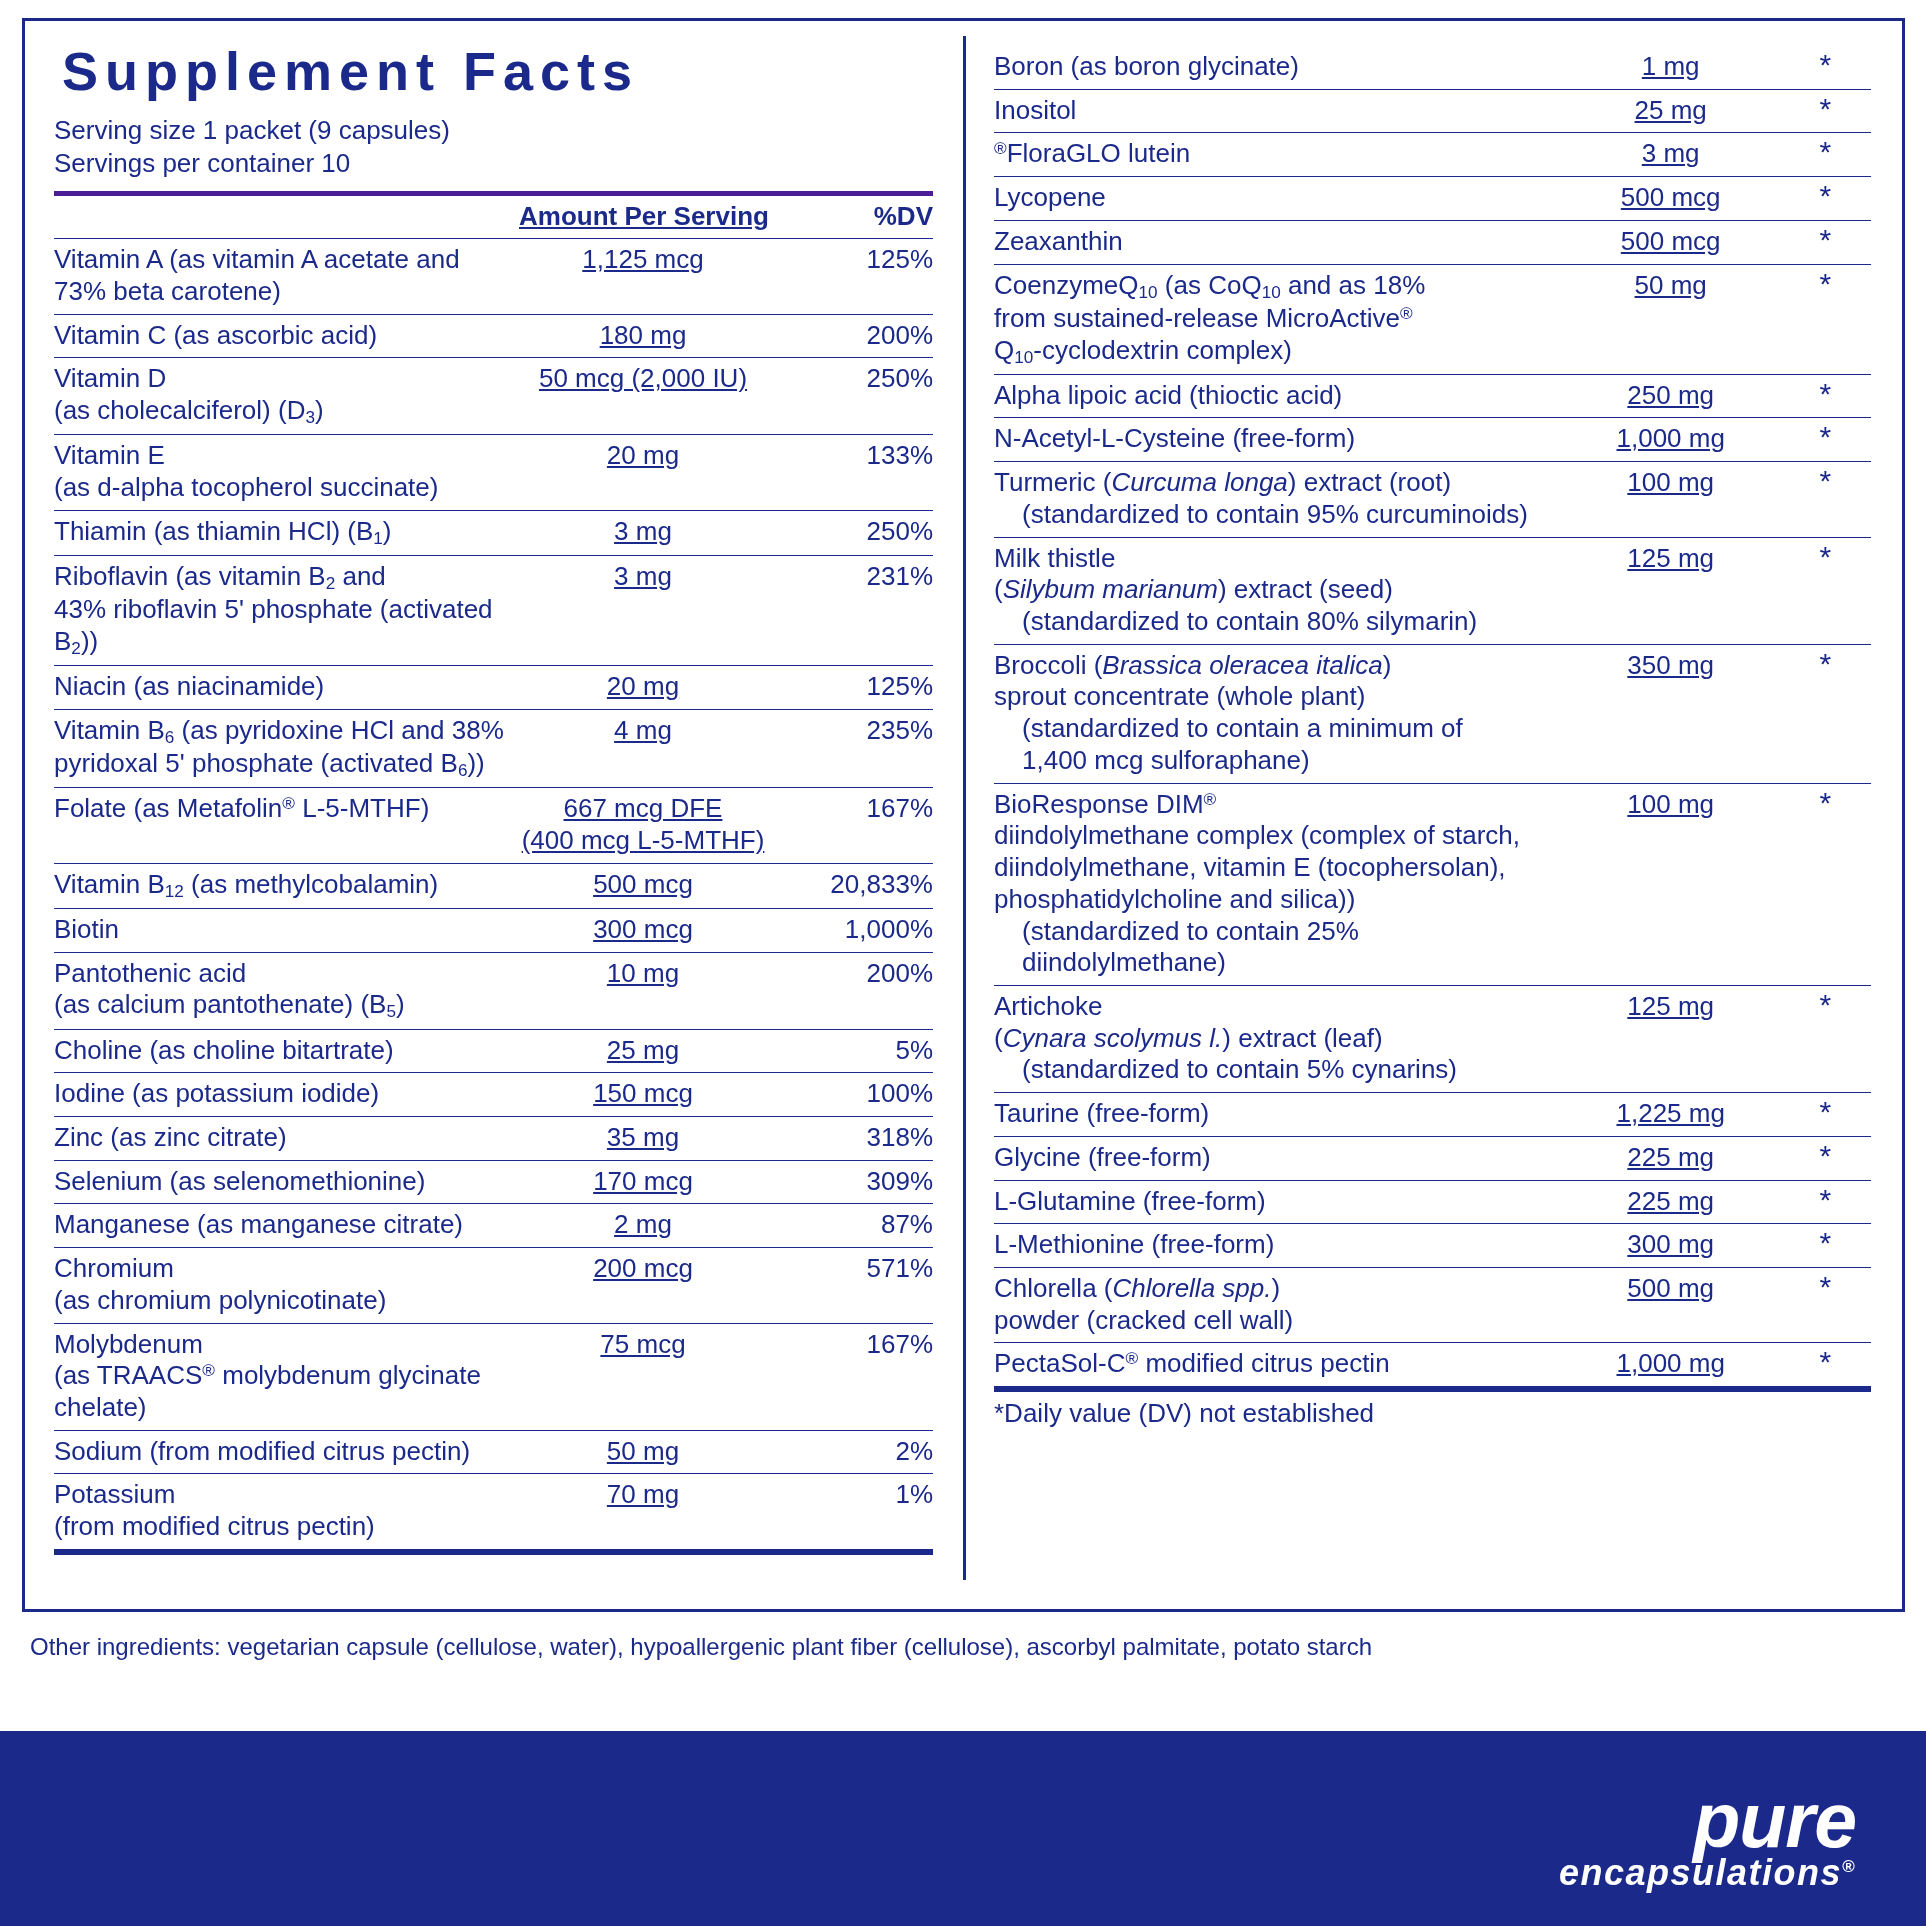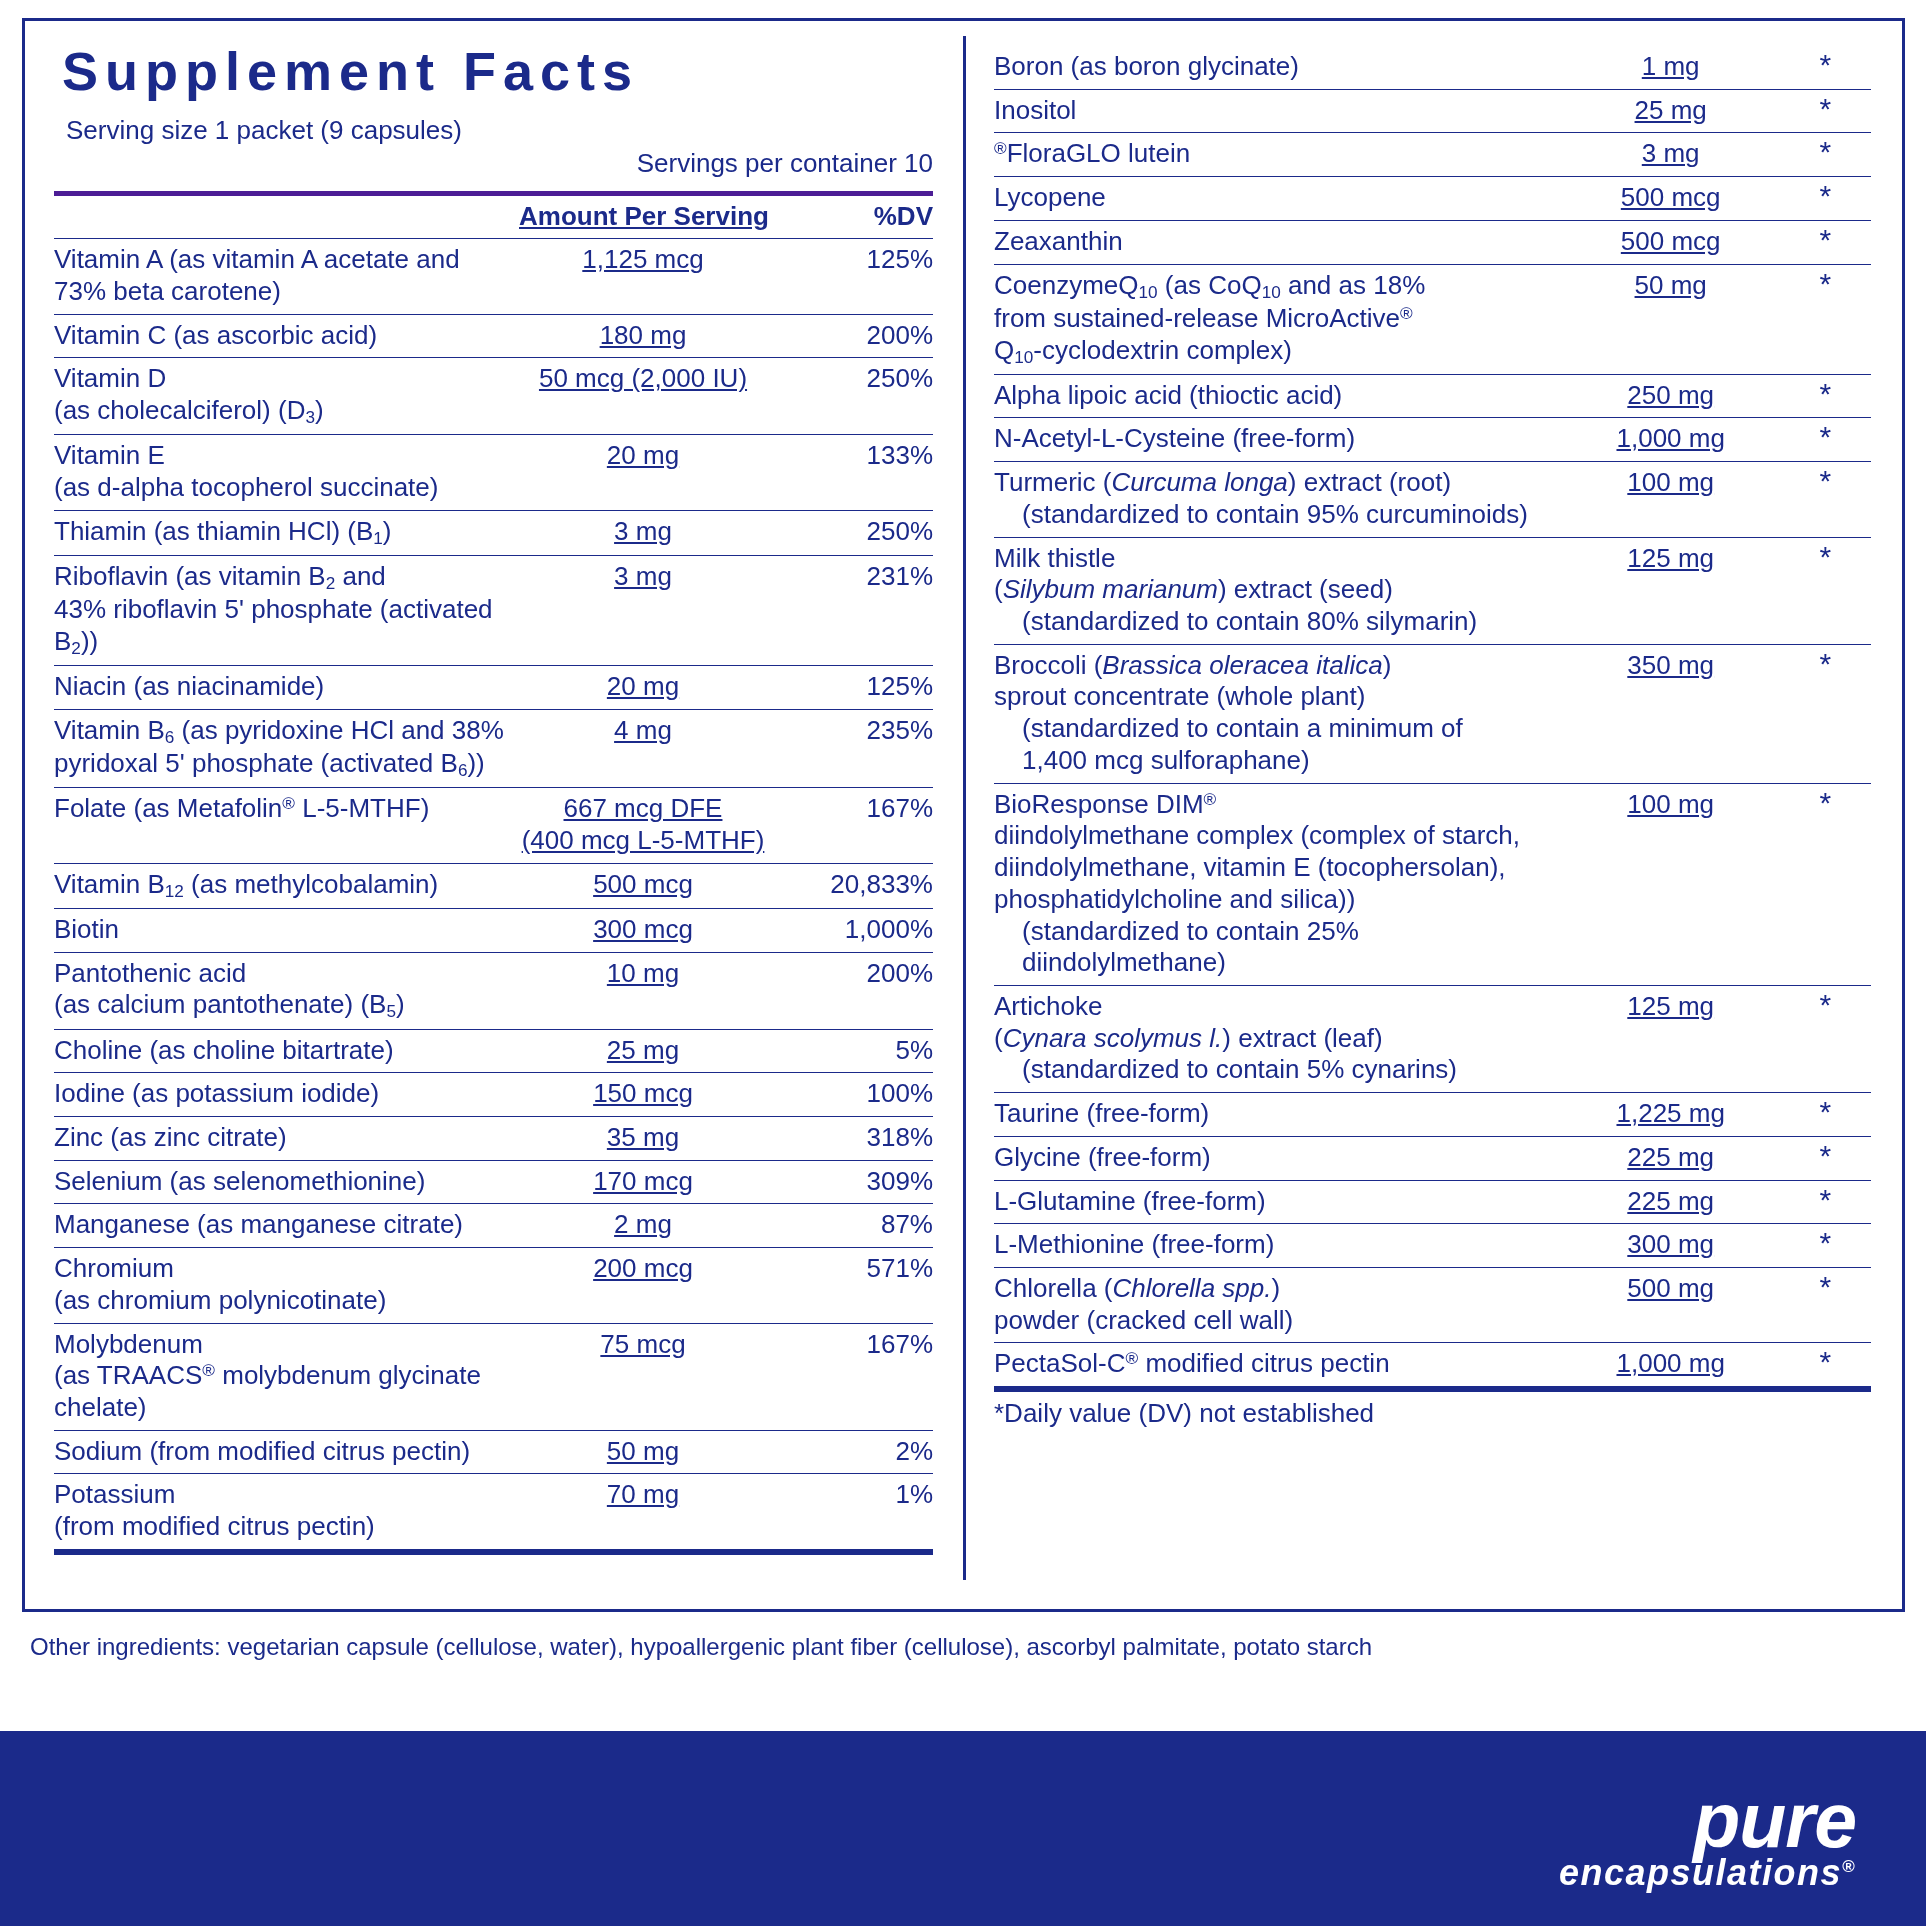--- a/index.html
+++ b/index.html
@@ -51,21 +51,20 @@
   h1.title {
     font-size: 54px;
     letter-spacing: 7px;
     font-weight: bold;
     margin: 0 0 12px 8px;
     color: #1b2a8a;
     white-space: nowrap;
   }
   .serving-line {
     font-size: 26px;
-    margin-left: 12px;
     line-height: 1.28;
     color: #1b2a8a;
   }
 
   table.sf {
     width: 100%;
     border-collapse: collapse;
     font-size: 26px;
     color: #1b2a8a;
     table-layout: fixed;
@@ -155,21 +154,21 @@
 <body>
 
 <div class="page">
   <div class="border-frame"></div>
 
   <div class="content">
 
     <div class="col-left">
       <h1 class="title">Supplement Facts</h1>
       <div class="serving-line">Serving size 1 packet (9 capsules)</div>
-      <div class="serving-line" style="margin-bottom:10px;text-align:right;">Servings per container 10</div>
+      <div class="serving-line" style="margin-bottom:10px;">Servings per container 10</div>
 
       <table class="sf left-tbl">
         <colgroup>
             <col class="n">
             <col class="a">
             <col class="d">
           </colgroup>
         <tbody id="left-body">
           <tr class="rule-thick-top hdr">
             <td class="c-name"></td>

